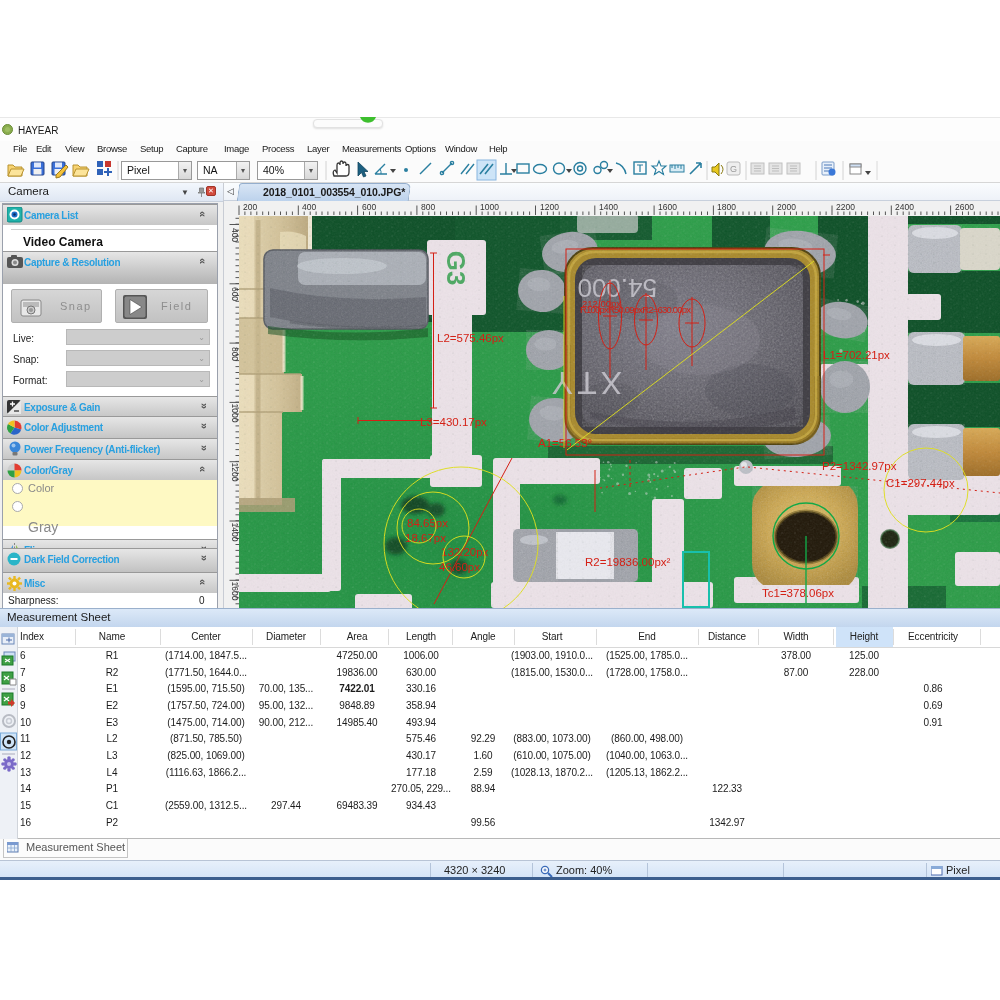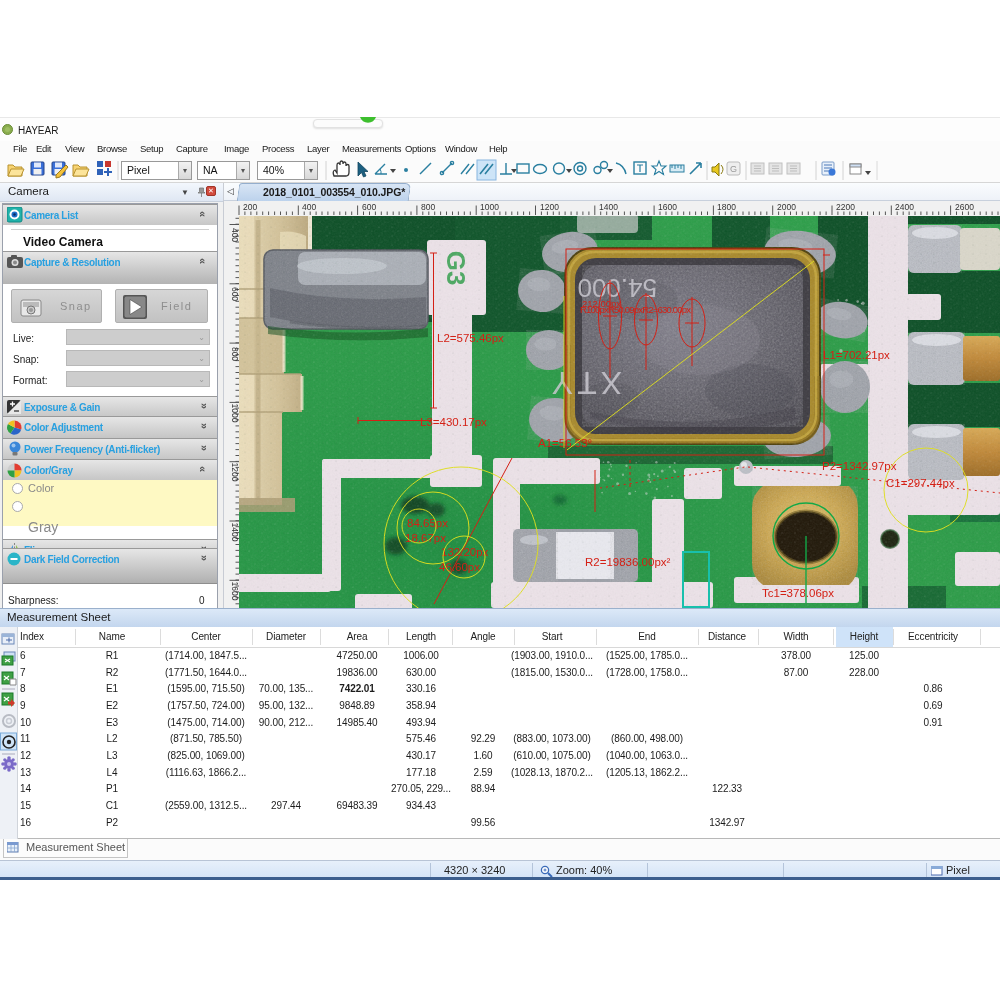--- a/index.html
+++ b/index.html
@@ -313,20 +313,38 @@
         <div class="stext" style="left:21px;">Flip</div>
         <div class="chev chevd">«</div>
       </div>
 <div class="sect" style="top:365px;">
         <svg class="abs" style="left:4px;top:3px;" width="14" height="14">
           <circle cx="7" cy="7" r="6.5" fill="#2ab5c8"></circle>
           <rect x="3.5" y="6" width="7" height="2" fill="#fff"></rect>
         </svg>
         <div class="stext" style="left:21px;">Dark Field Correction</div>
         <div class="chev chevd">«</div>
+      </div>
+<div class="sect" style="top:389px;">
+        <svg class="abs" style="left:4px;top:3px;" width="15" height="15">
+          <circle cx="7.5" cy="7.5" r="5" fill="#e8b820"></circle>
+          <g fill="#e8b820">
+            <rect x="6.3" y="0" width="2.4" height="3"></rect>
+            <rect x="6.3" y="12" width="2.4" height="3"></rect>
+            <rect x="0" y="6.3" width="3" height="2.4"></rect>
+            <rect x="12" y="6.3" width="3" height="2.4"></rect>
+            <rect x="1.5" y="1.5" width="3" height="2.4" transform="rotate(45 3 2.7)"></rect>
+            <rect x="10.5" y="1.5" width="3" height="2.4" transform="rotate(-45 12 2.7)"></rect>
+            <rect x="1.5" y="11" width="3" height="2.4" transform="rotate(-45 3 12.2)"></rect>
+            <rect x="10.5" y="11" width="3" height="2.4" transform="rotate(45 12 12.2)"></rect>
+          </g>
+          <circle cx="7.5" cy="7.5" r="2" fill="#fff"></circle>
+        </svg>
+        <div class="stext" style="left:21px;">Misc</div>
+        <div class="chev chevu">«</div>
       </div>
 <div class="abs" style="left:3px;top:410px;width:214px;height:17px;background:#fff;">
 <div class="abs" style="left:5px;top:2px;font-size:10px;color:#222;">Sharpness:</div>
 <div class="abs" style="left:196px;top:2px;font-size:10px;color:#222;">0</div>
 </div>
 </div>
 <div class="abs" style="left:224px;top:183px;width:776px;height:18px;background:linear-gradient(#fafcfe,#eef2f8);border-bottom:1px solid #c8d0dc;">
 <div class="abs" style="left:3px;top:3px;font-size:9px;color:#333;">◁</div>
 <div class="abs" style="left:14px;top:0px;width:172px;height:18px;background:linear-gradient(#d8e5f5,#bcd2ec);border:1px solid #94aecd;border-bottom:none;border-radius:3px 6px 0 0;transform:skewX(-8deg);"></div>
 <div class="abs" style="left:39px;top:2.5px;font-size:10.5px;letter-spacing:-0.1px;font-weight:bold;color:#1a1a1a;">2018_0101_003554_010.JPG*</div>

